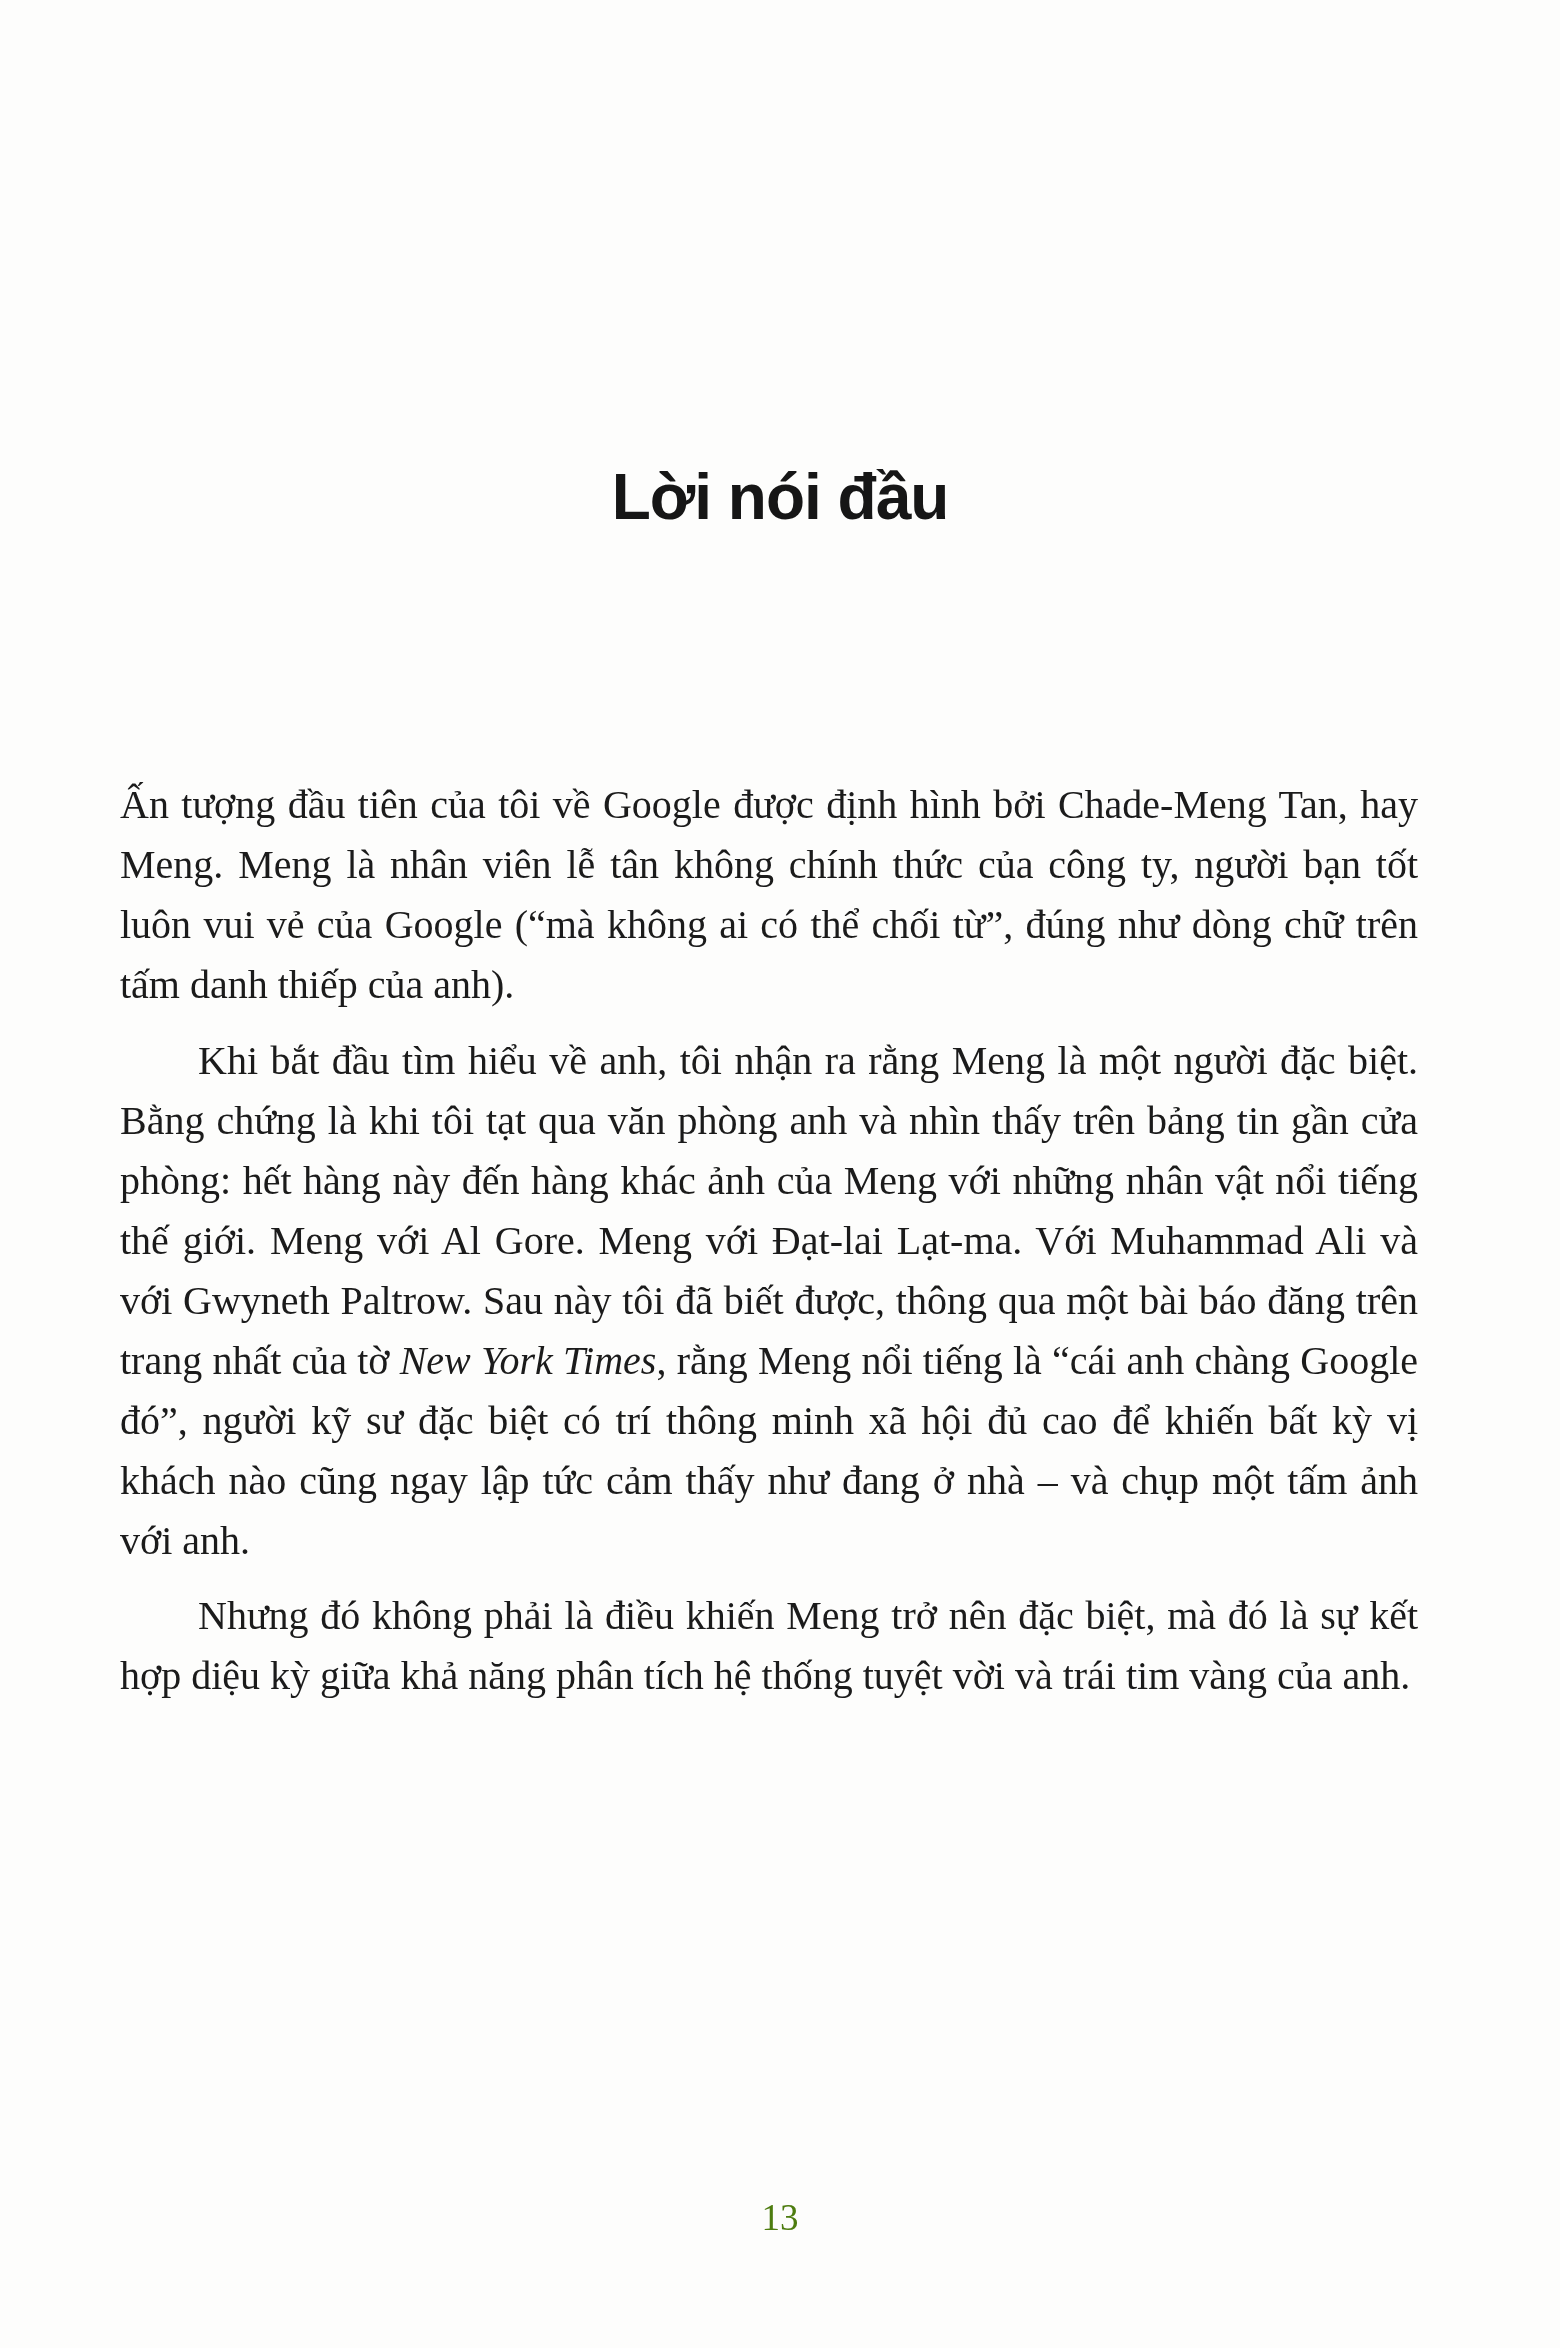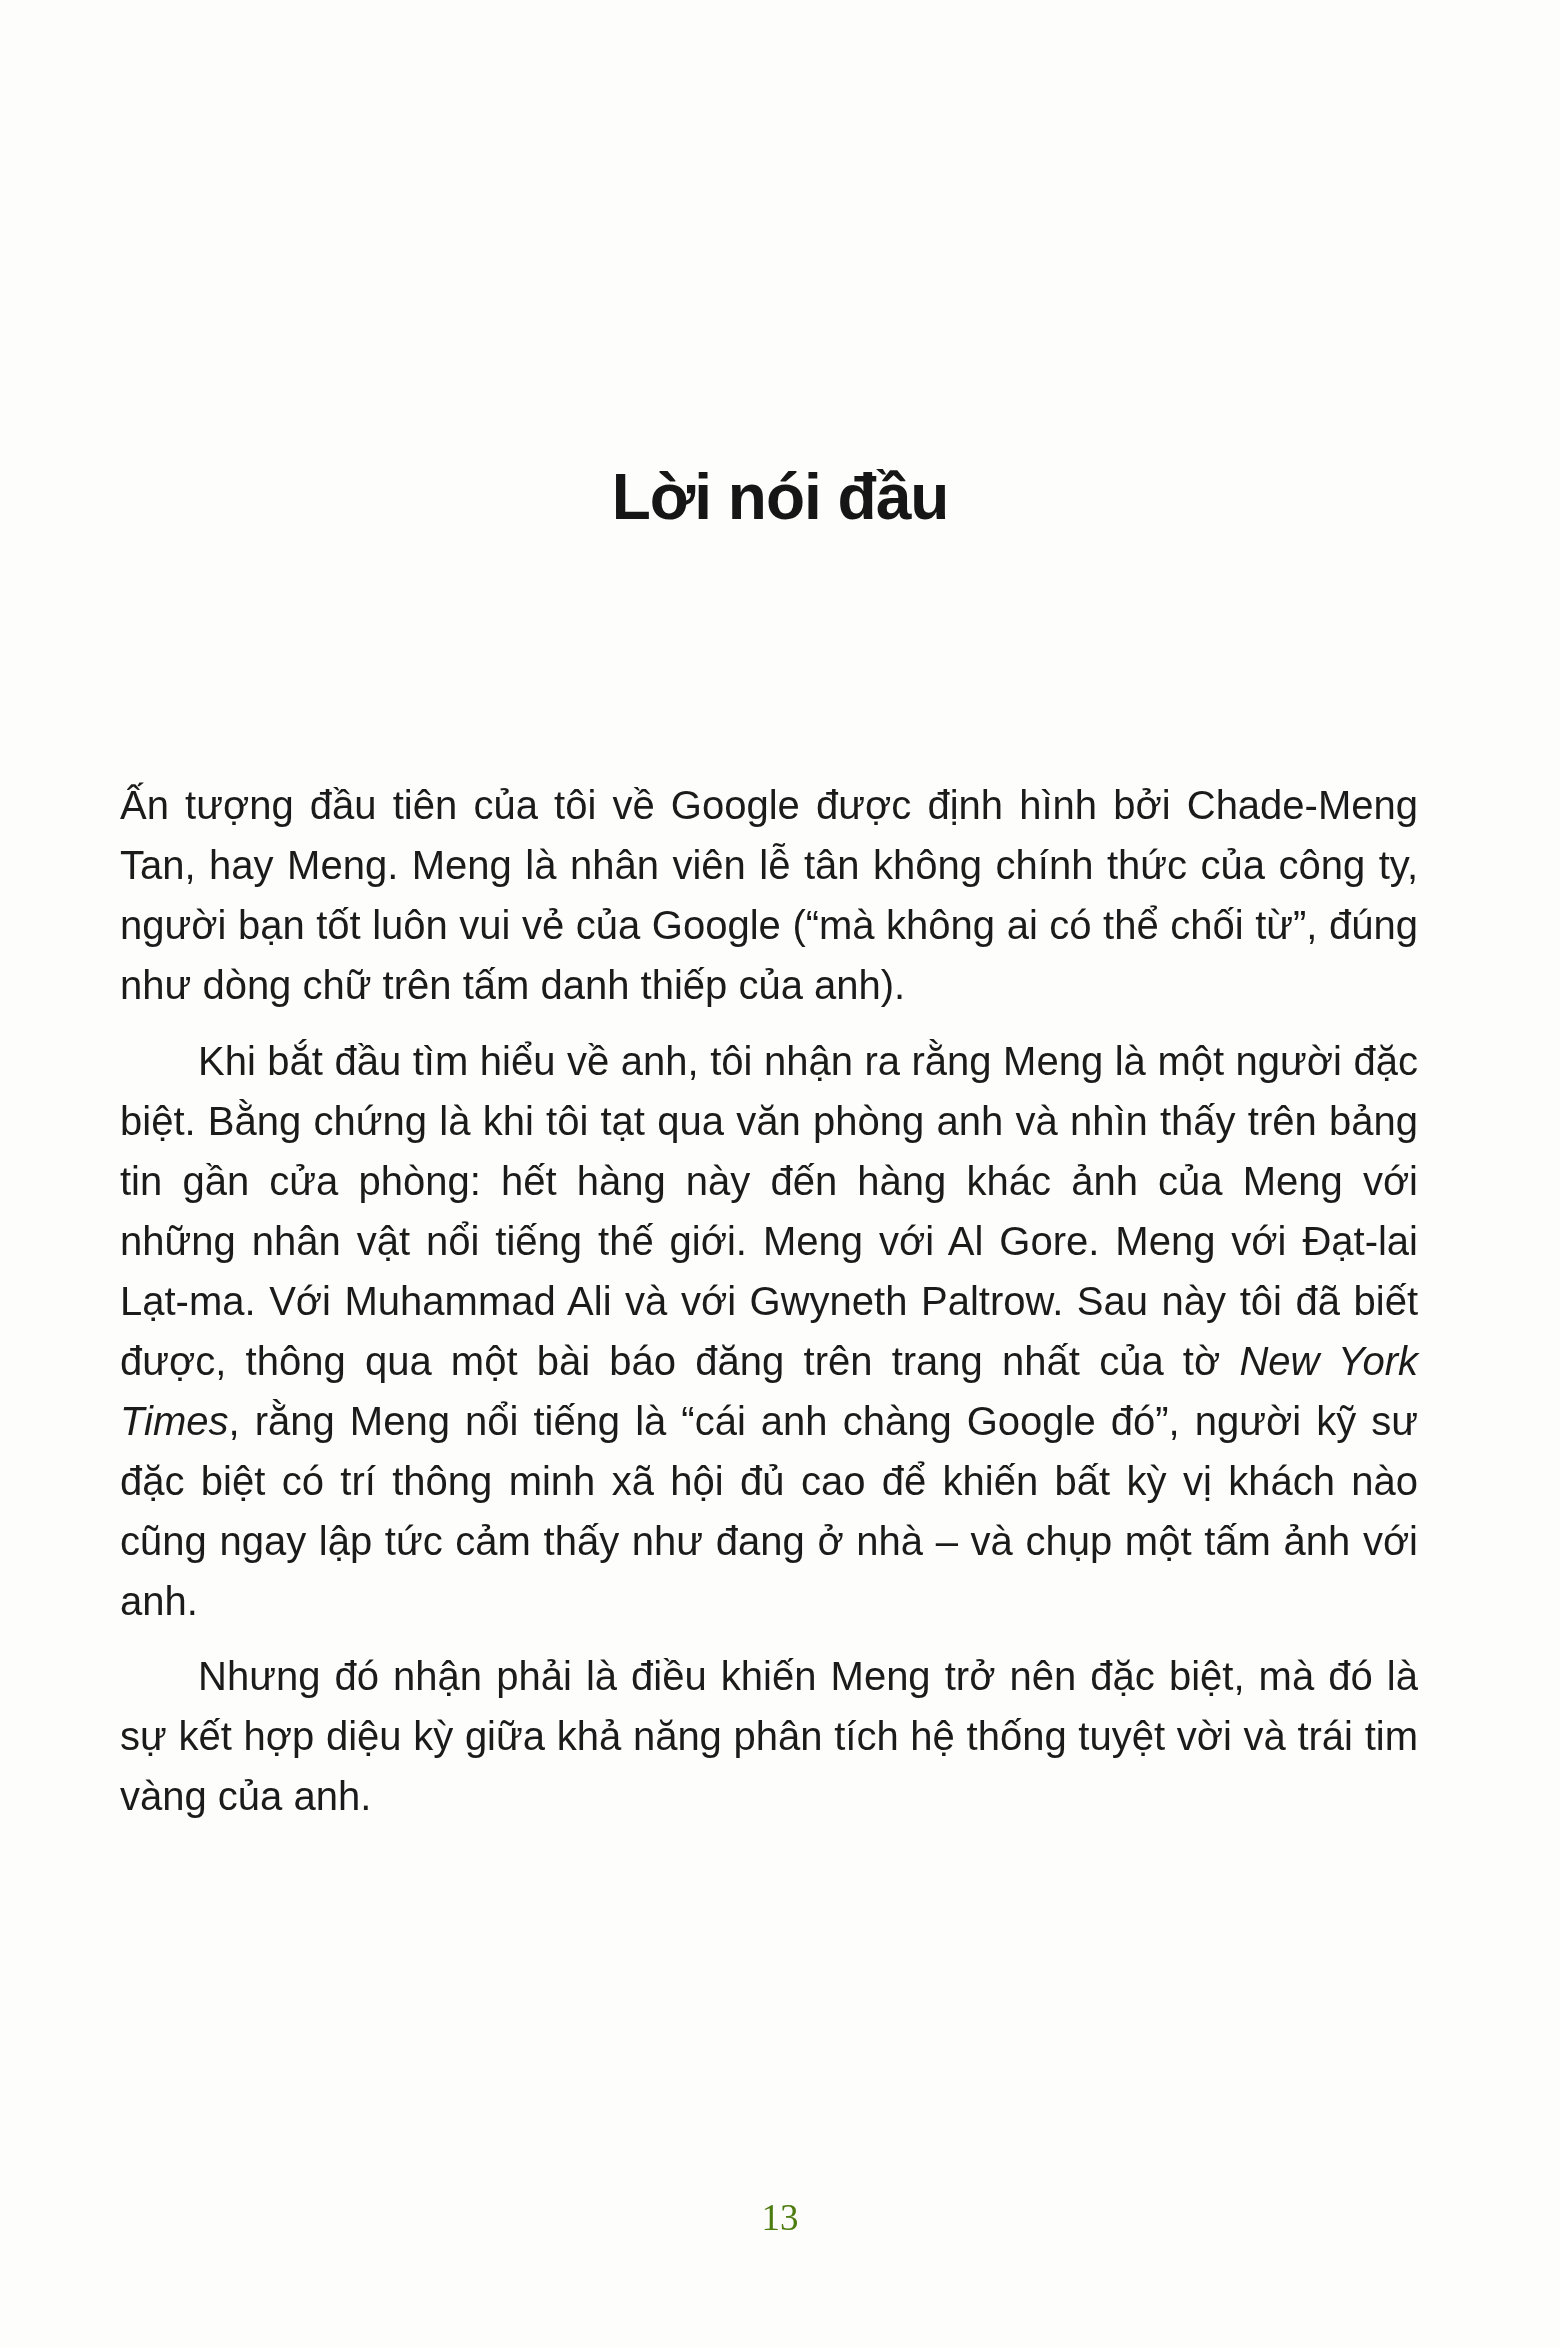--- a/index.html
+++ b/index.html
@@ -27,21 +27,21 @@
     font-weight: 700;
     font-size: 64px;
     letter-spacing: -1px;
     color: #161616;
   }
   .text-block {
     position: absolute;
     top: 775px;
     left: 120px;
     width: 1298px;
-    font-family: Liberation Sans, sans-serif;
+    font-family: Liberation Serif, serif;
     font-size: 40px;
     line-height: 60px;
     text-align: justify;
     color: #1b1b1b;
   }
   .para {
     margin: 0 0 15.6px 0;
   }
   .para.indent {
     text-indent: 78px;
@@ -61,17 +61,17 @@
   }
 </style>
 </head>
 <body>
 
 <div class="page" style="background: rgb(253, 253, 252); color: rgb(27, 27, 27);">
   <h1 class="title">Lời nói đầu</h1>
   <div class="text-block">
       <p class="para"><span>Ấn tượng đầu tiên của tôi về Google được định hình bởi Chade-Meng Tan, hay Meng. Meng là nhân viên lễ tân không chính thức của công ty, người bạn tốt luôn vui vẻ của Google (“mà không ai có thể chối từ”, đúng như dòng chữ trên tấm danh thiếp của anh).</span></p>
       <p class="para indent"><span>Khi bắt đầu tìm hiểu về anh, tôi nhận ra rằng Meng là một người đặc biệt. Bằng chứng là khi tôi tạt qua văn phòng anh và nhìn thấy trên bảng tin gần cửa phòng: hết hàng này đến hàng khác ảnh của Meng với những nhân vật nổi tiếng thế giới. Meng với Al Gore. Meng với Đạt-lai Lạt-ma. Với Muhammad Ali và với Gwyneth Paltrow. Sau này tôi đã biết được, thông qua một bài báo đăng trên trang nhất của tờ </span><em>New York Times</em><span>, rằng Meng nổi tiếng là “cái anh chàng Google đó”, người kỹ sư đặc biệt có trí thông minh xã hội đủ cao để khiến bất kỳ vị khách nào cũng ngay lập tức cảm thấy như đang ở nhà – và chụp một tấm ảnh với anh.</span></p>
-      <p class="para indent"><span>Nhưng đó nhận phải là điều khiến Meng trở nên đặc biệt, mà đó là sự kết hợp diệu kỳ giữa khả năng phân tích hệ thống tuyệt vời và trái tim vàng của anh.</span></p>
+      <p class="para indent"><span>Nhưng đó không phải là điều khiến Meng trở nên đặc biệt, mà đó là sự kết hợp diệu kỳ giữa khả năng phân tích hệ thống tuyệt vời và trái tim vàng của anh.</span></p>
     </div>
   <div class="page-number">13</div>
 </div>
 
 
 </body></html>

